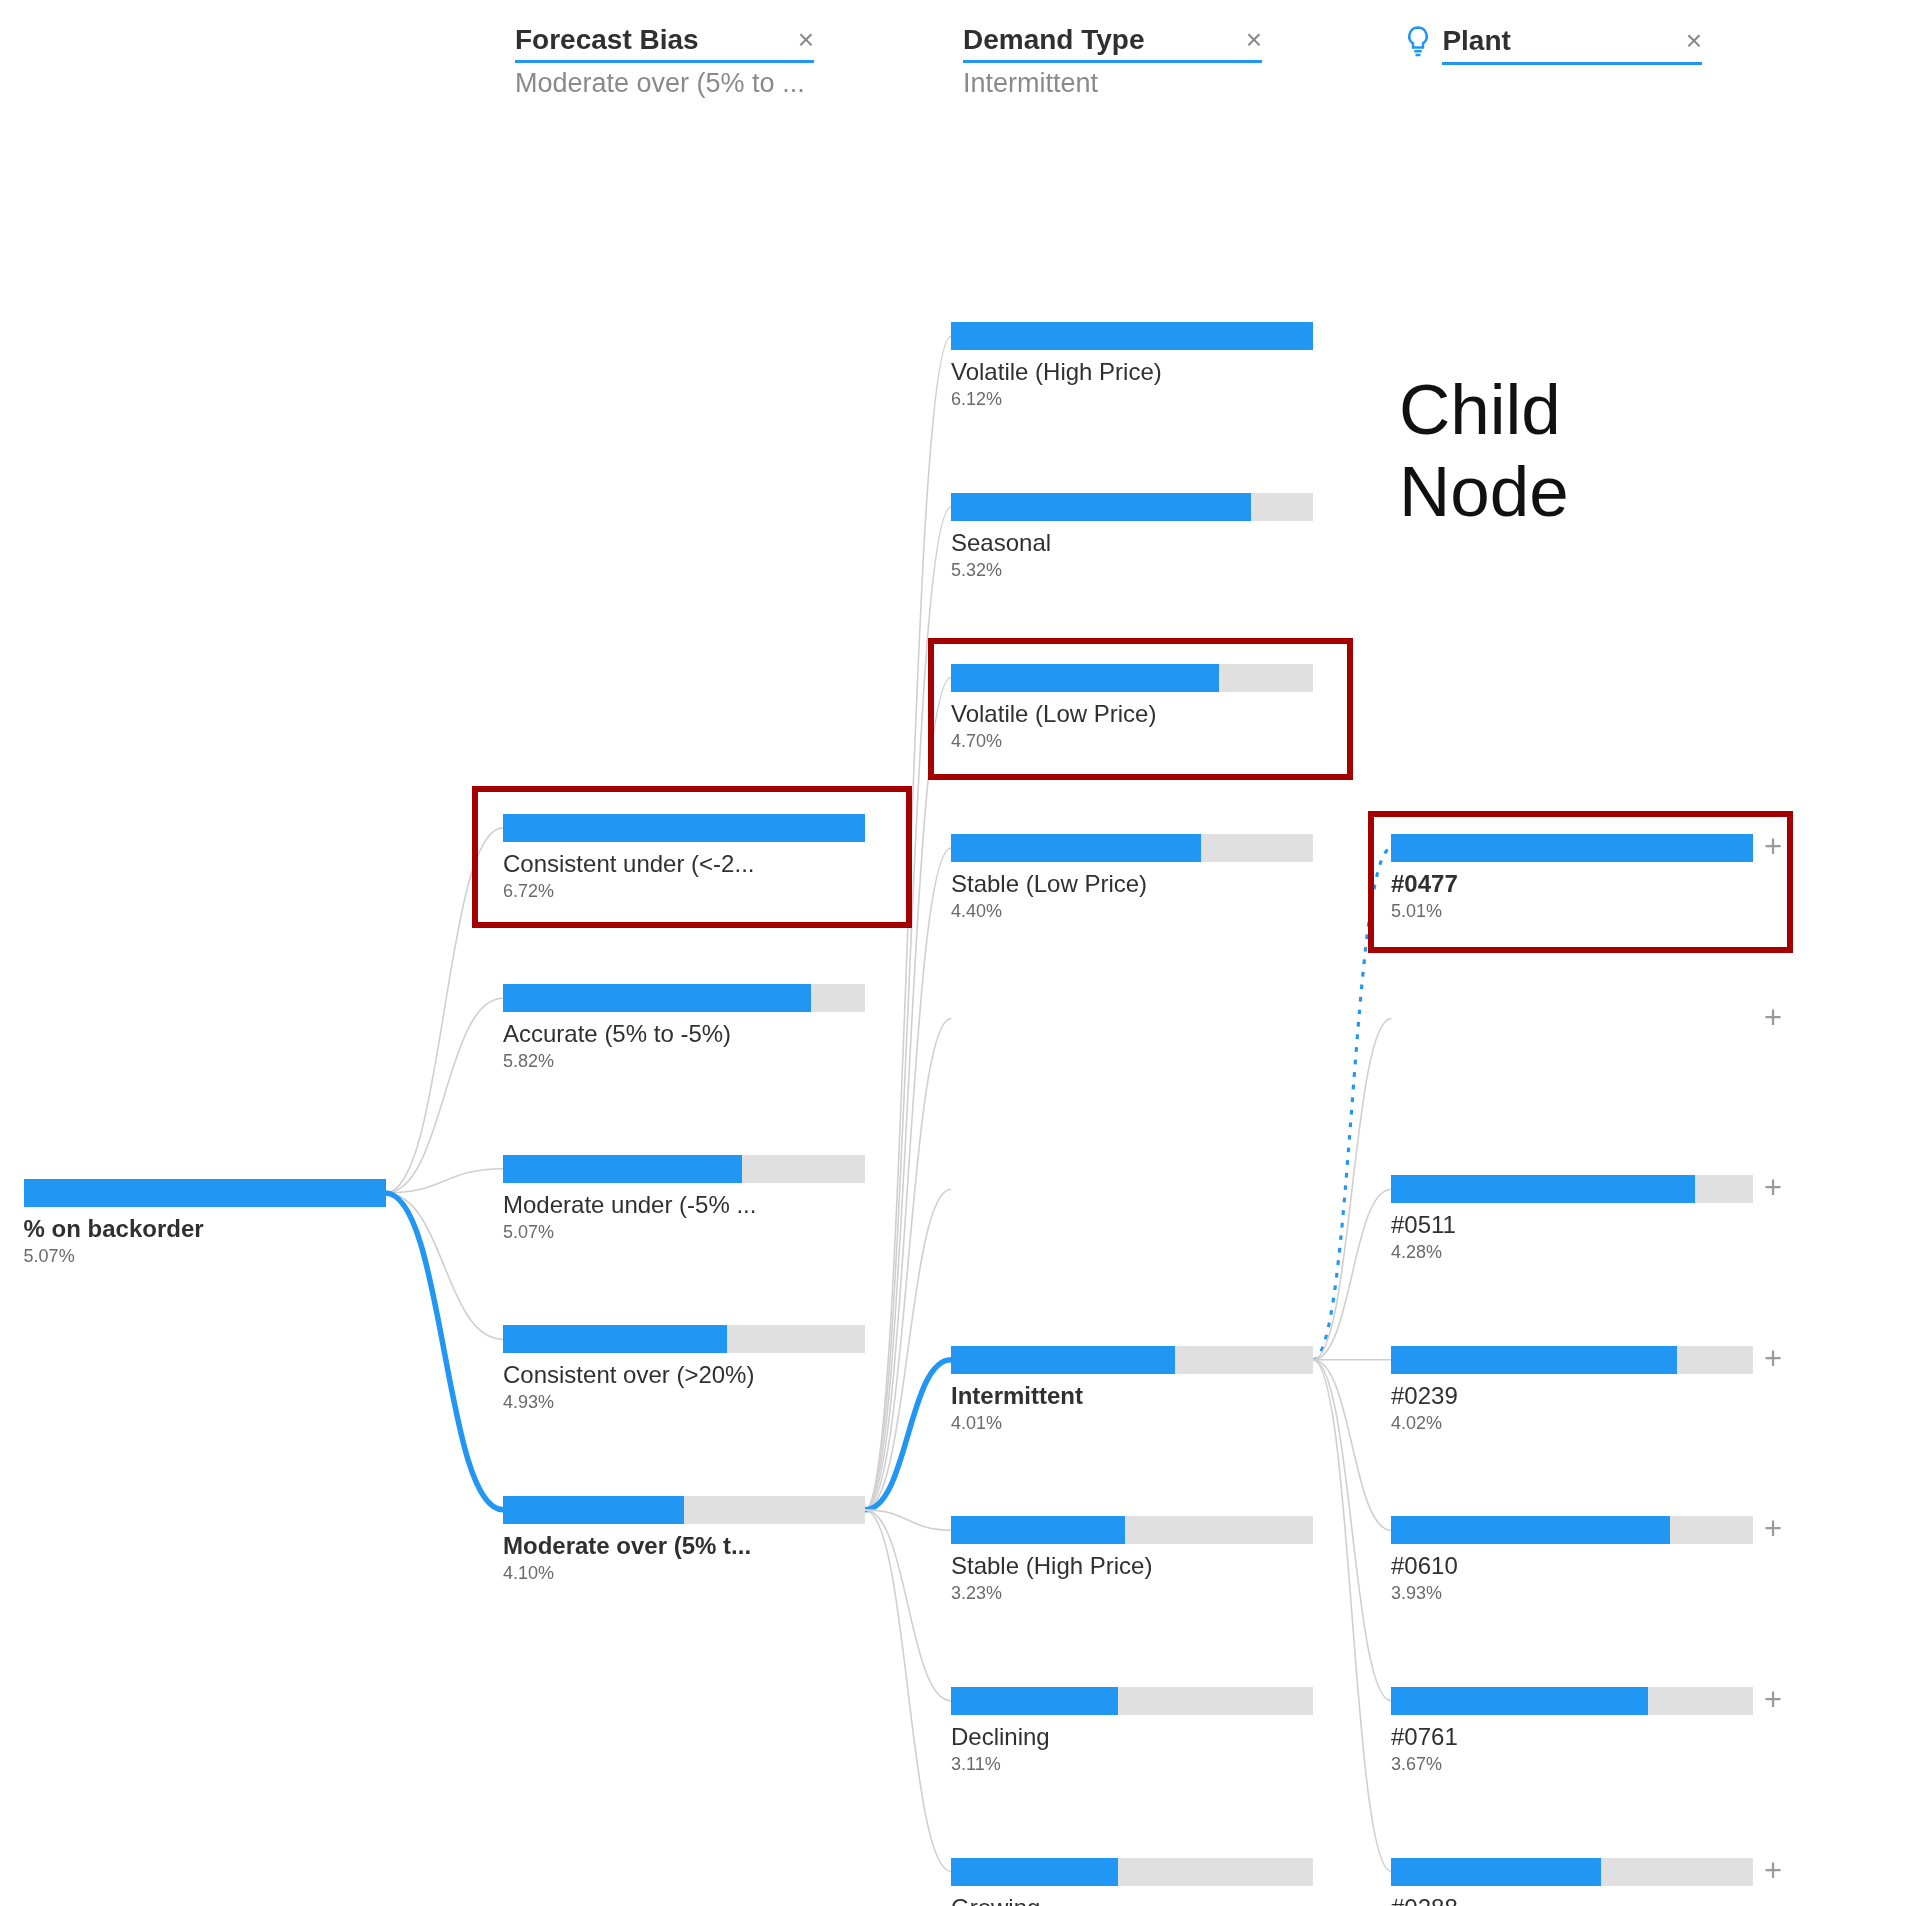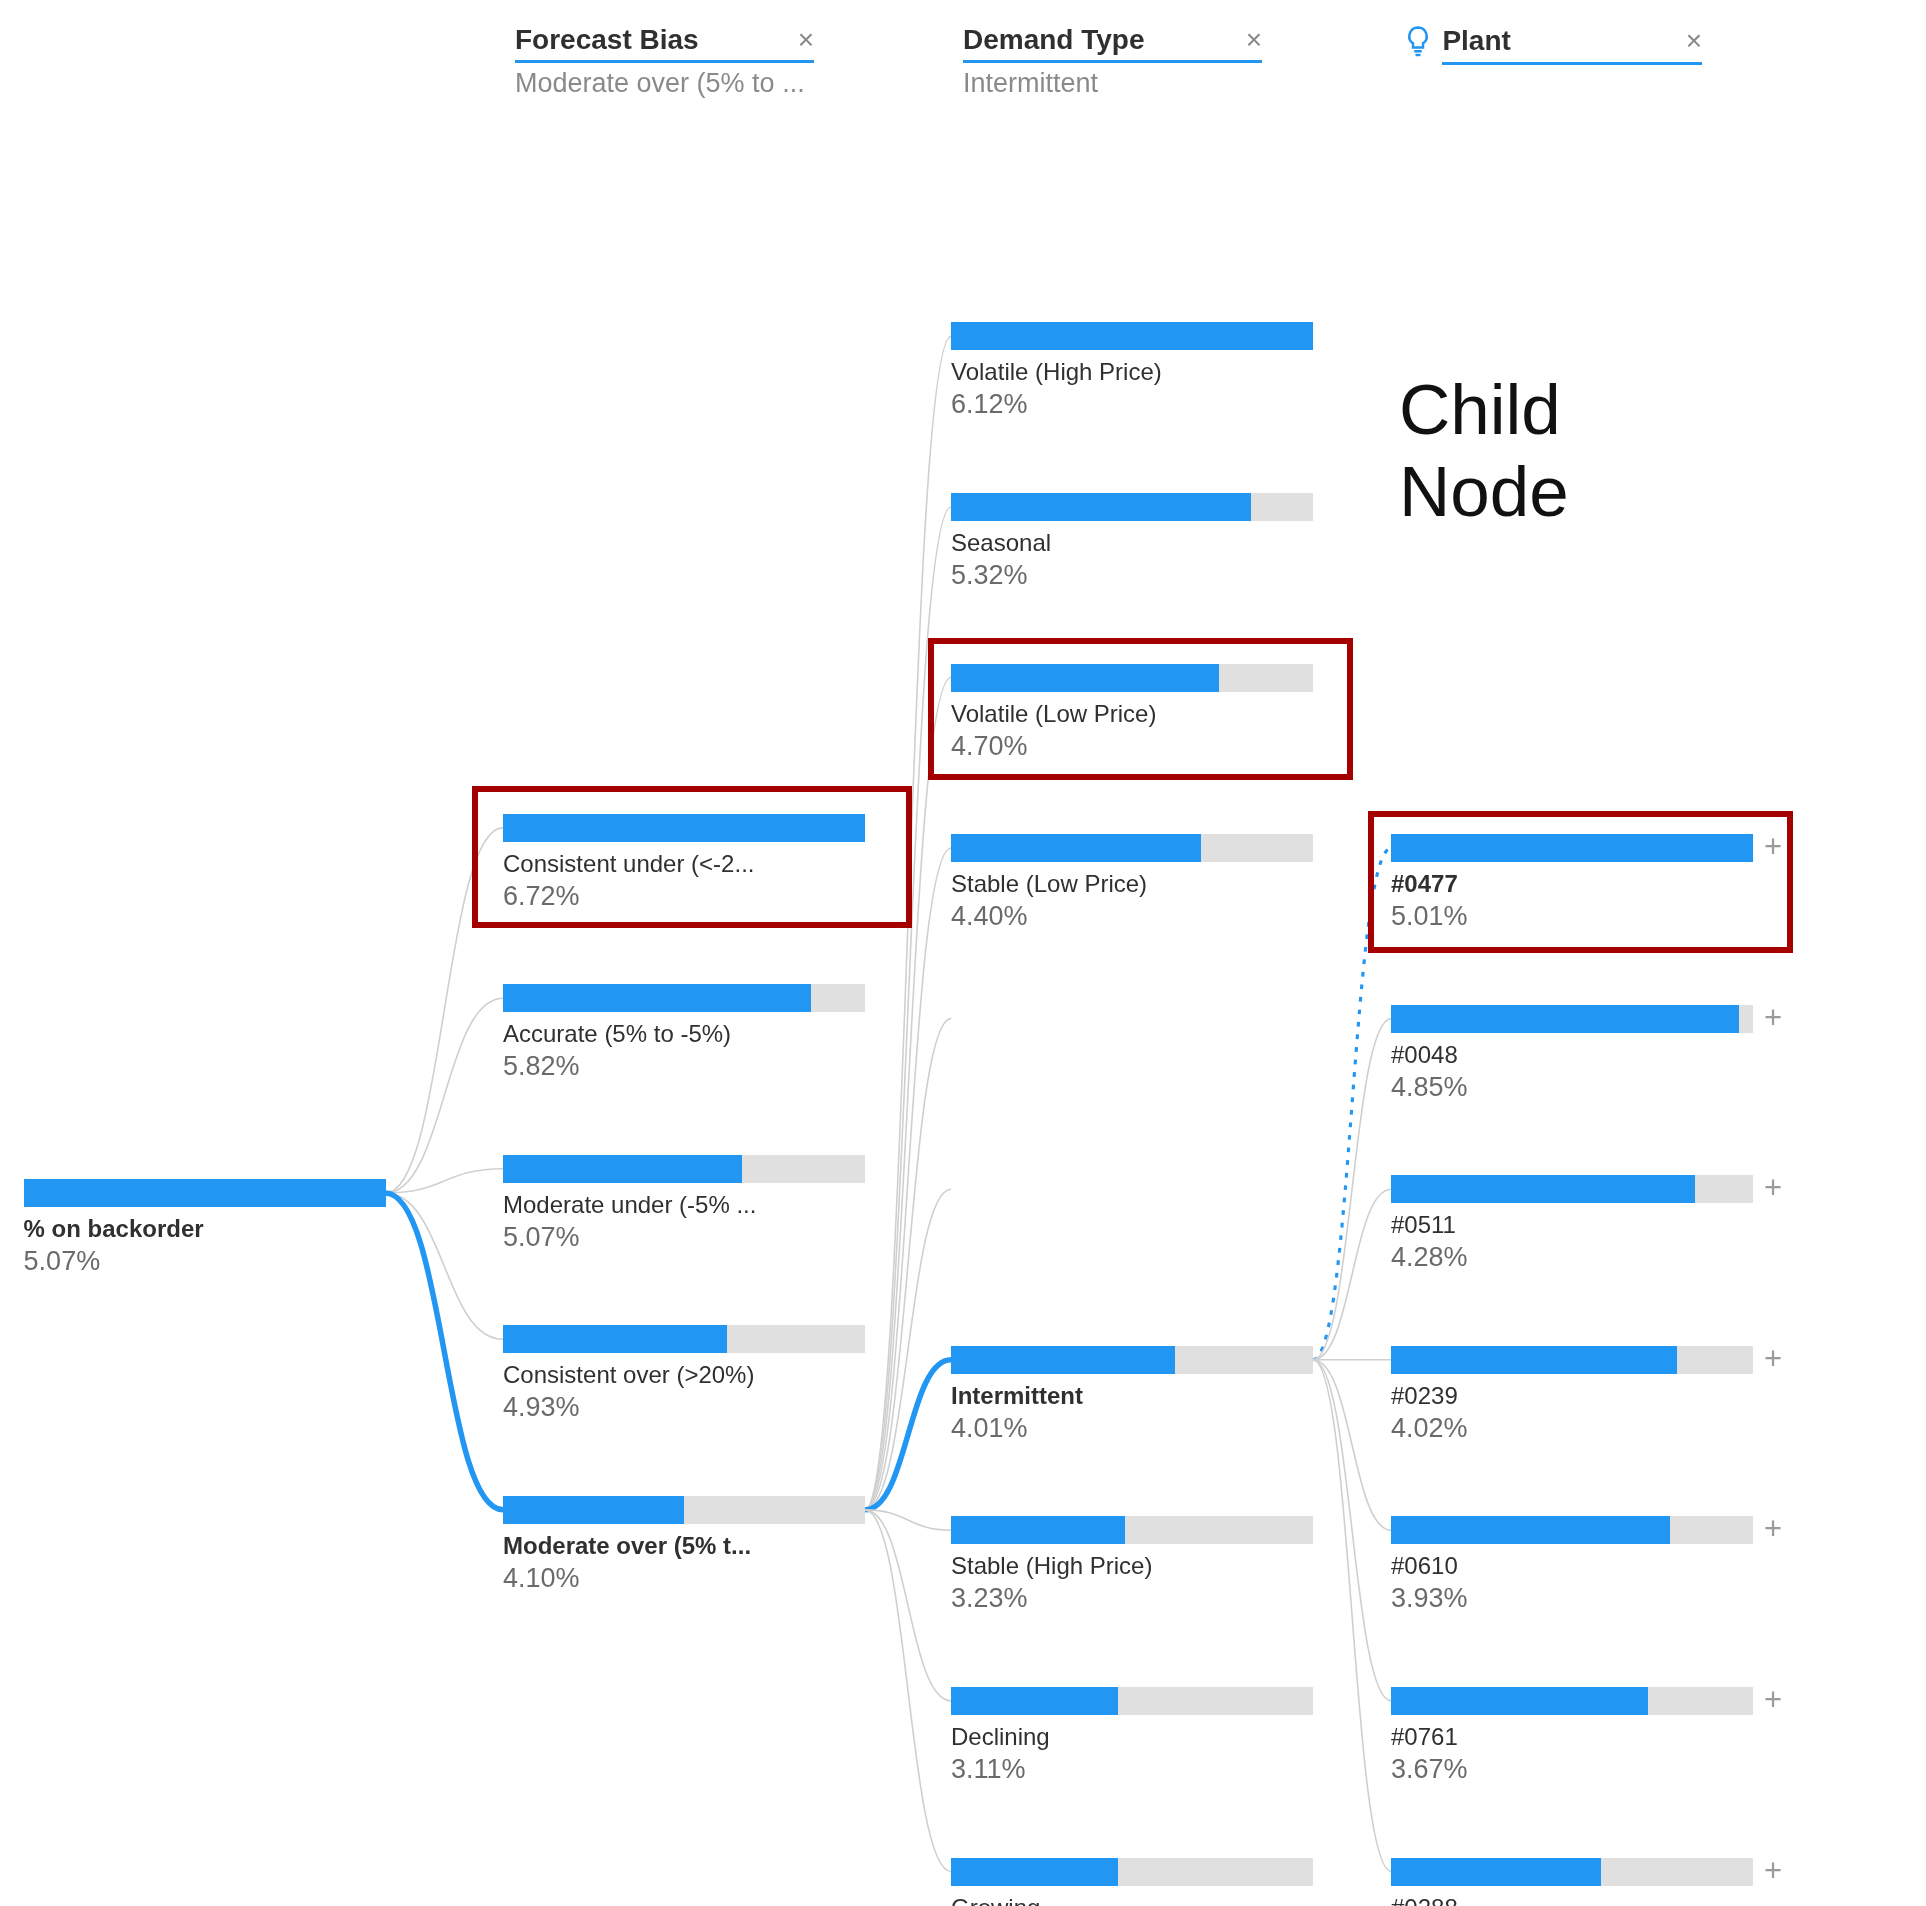--- a/index.html
+++ b/index.html
@@ -92,21 +92,21 @@
   }
   .node .label {
     font-size: 24px;
     color: #303030;
     margin-top: 7.9px;
     white-space: nowrap;
     overflow: hidden;
   }
   .node.selected .label { font-weight: 700; }
   .node .value {
-    font-size: 27px;
+    font-size: 18px;
     color: #6a6a6a;
     margin-top: 3.1px;
   }
   .node.root .label { font-weight: 700; }
   .plus {
     position: absolute;
     color: #9a9a9a;
     font-size: 31px;
     line-height: 1;
     cursor: pointer;
@@ -282,27 +282,20 @@
       <div class="label">Growing</div>
     </div>
     <div class="node selected" style="left: 1391px; top: 834px; width: 362px;">
       <div class="bar">
         <div class="fill" style="width: 100%;"></div>
       </div>
       <div class="label">#0477</div>
       <div class="value">5.01%</div>
     </div>
     <div class="plus" style="left: 1764px; top: 831px;">+</div>
-    <div class="node" style="left: 1391px; top: 1005px; width: 362px;">
-      <div class="bar">
-        <div class="fill" style="width: 96%;"></div>
-      </div>
-      <div class="label">#0048</div>
-      <div class="value">4.85%</div>
-    </div>
     <div class="plus" style="left: 1764px; top: 1002px;">+</div>
     <div class="node" style="left: 1391px; top: 1175px; width: 362px;">
       <div class="bar">
         <div class="fill" style="width: 84%;"></div>
       </div>
       <div class="label">#0511</div>
       <div class="value">4.28%</div>
     </div>
     <div class="plus" style="left: 1764px; top: 1172px;">+</div>
     <div class="node" style="left: 1391px; top: 1346px; width: 362px;">

